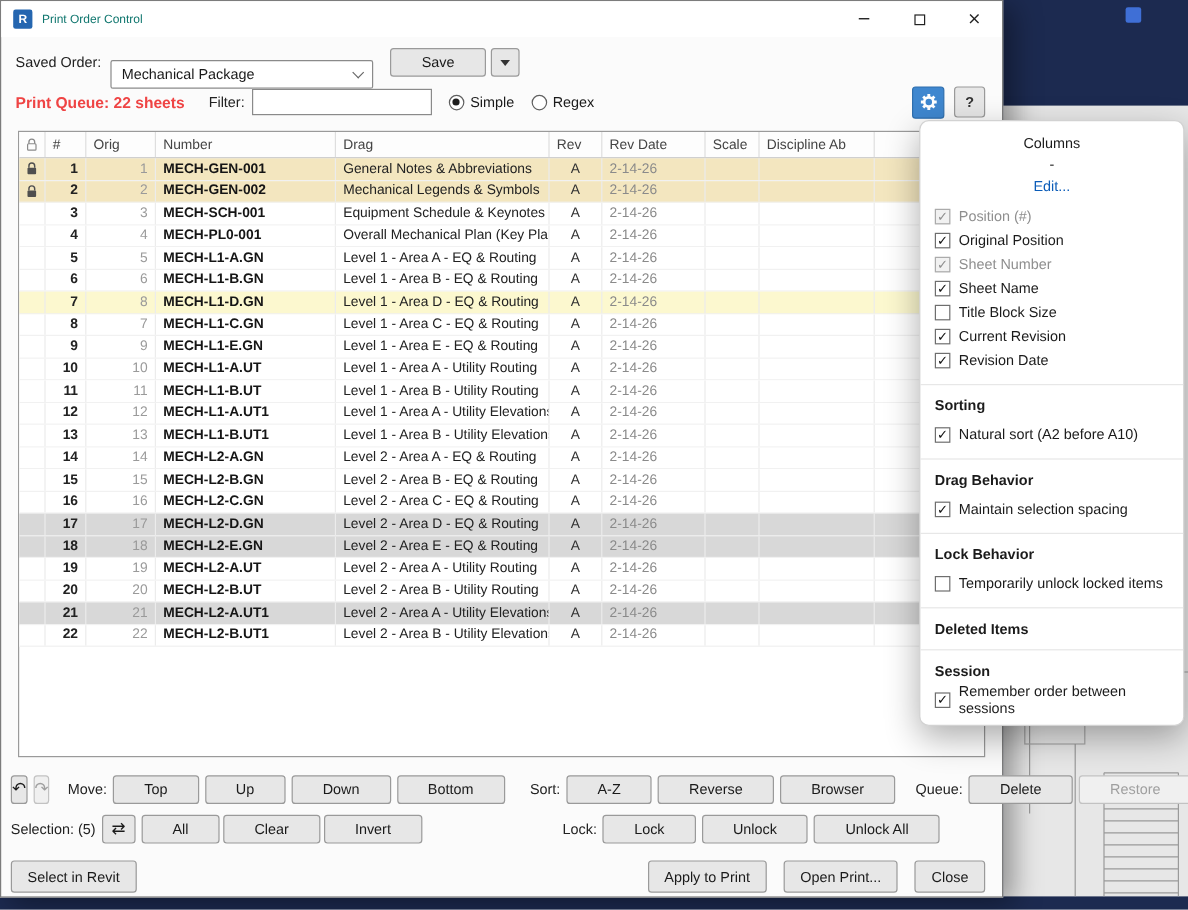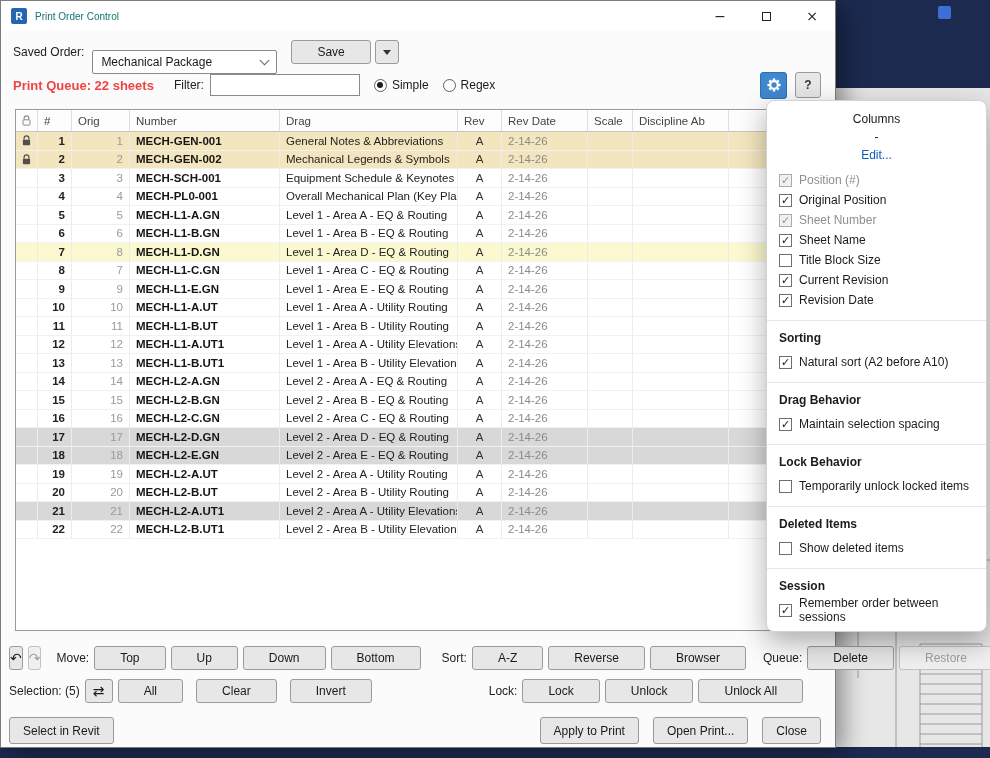--- a/index.html
+++ b/index.html
@@ -35,21 +35,21 @@
   .btn {
     background: #e7e7e7; border: 1px solid #9a9a9a; border-radius: 3px;
     font-family: "Liberation Sans", sans-serif; font-size: 12px; color: #1a1a1a;
     padding: 3px 25px; height: 24px; white-space: nowrap; cursor: default;
   }
   .btn.disabled { color: #9f9f9f; border-color: #c2c2c2; background: #f0f0f0; }
   .iconbtn { width: 28px; padding: 0; font-family: "DejaVu Sans", sans-serif; font-size: 14px; line-height: 1; }
   .lbl { color: #222; }
   
   .row-saved { position: absolute; top: 38px; left: 12px; height: 26px; display: flex; align-items: center; gap: 8px; }
-  .combo { width: 185px; height: 24px; border: 1px solid #8a8a8a; border-radius: 2px; background: #fff;
+  .combo { width: 219px; height: 24px; border: 1px solid #8a8a8a; border-radius: 2px; background: #fff;
     display: flex; align-items: center; justify-content: space-between; padding: 0 8px; margin-top: 20px; }
   .chev { width: 7px; height: 7px; border-right: 1.4px solid #666; border-bottom: 1.4px solid #666;
     transform: rotate(45deg); margin-top: -3px; }
   .splitbtn { width: 24px; padding: 0; display: inline-flex; align-items: center; justify-content: center; }
   .tri { width: 0; height: 0; border-left: 4px solid transparent; border-right: 4px solid transparent; border-top: 5px solid #333; }
   
   .row-queue { position: absolute; top: 70px; left: 12px; right: 14px; height: 28px; display: flex; align-items: center; }
   .qtitle { font-weight: 700; font-size: 13px; color: #ef4444; margin-right: 20px; }
   .flabel { margin-right: 6px; }
   .filter { width: 150px; height: 22px; border: 1px solid #8a8a8a; background: #fff; padding: 0 6px; font: 12px "Liberation Sans", sans-serif; }
@@ -510,21 +510,21 @@
         <button class="btn">Delete</button>
         <button class="btn disabled" disabled="">Restore</button>
         <button class="btn disabled" disabled="">Restore All</button>
         <button class="btn">Dupes</button>
       </span>
   </div>
 
   <div class="bar bar2">
     <span class="lbl">Selection: (5)</span>
     <button class="btn iconbtn">⇄</button>
-    <span style="display:flex;gap:13px">
+    <span style="display:flex;gap:3px">
         <button class="btn">All</button>
         <button class="btn">Clear</button>
         <button class="btn">Invert</button>
       </span>
     <span class="lbl ml-lock">Lock:</span>
     <span style="display:flex;gap:5px">
         <button class="btn">Lock</button>
         <button class="btn">Unlock</button>
         <button class="btn">Unlock All</button>
       </span>
@@ -591,24 +591,20 @@
         <span class="ptext">Maintain selection spacing</span>
       </label>
       <div class="psep"></div>
       <div class="ptitle">Lock Behavior</div>
       <label class="pitem">
         <span class="cb"></span>
         <span class="ptext">Temporarily unlock locked items</span>
       </label>
       <div class="psep"></div>
       <div class="ptitle">Deleted Items</div>
-      <label class="pitem">
-        <span class="cb"></span>
-        <span class="ptext">Show deleted items</span>
-      </label>
       <div class="psep"></div>
       <div class="ptitle">Session</div>
       <label class="pitem">
         <span class="cb">✓</span>
         <span class="ptext">Remember order between sessions</span>
       </label>
     </div>
 </div>
 
 </body></html>

